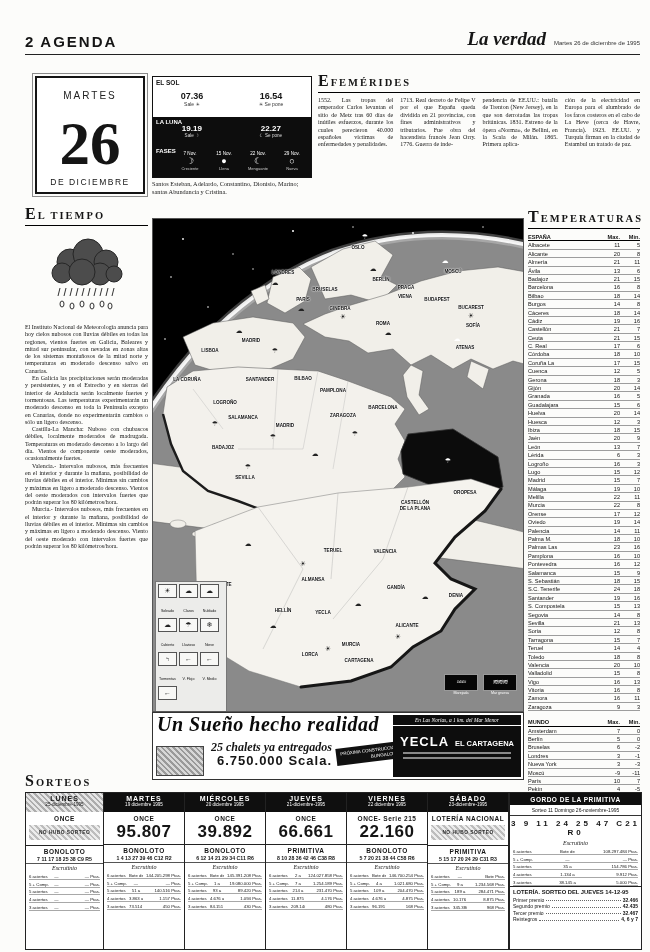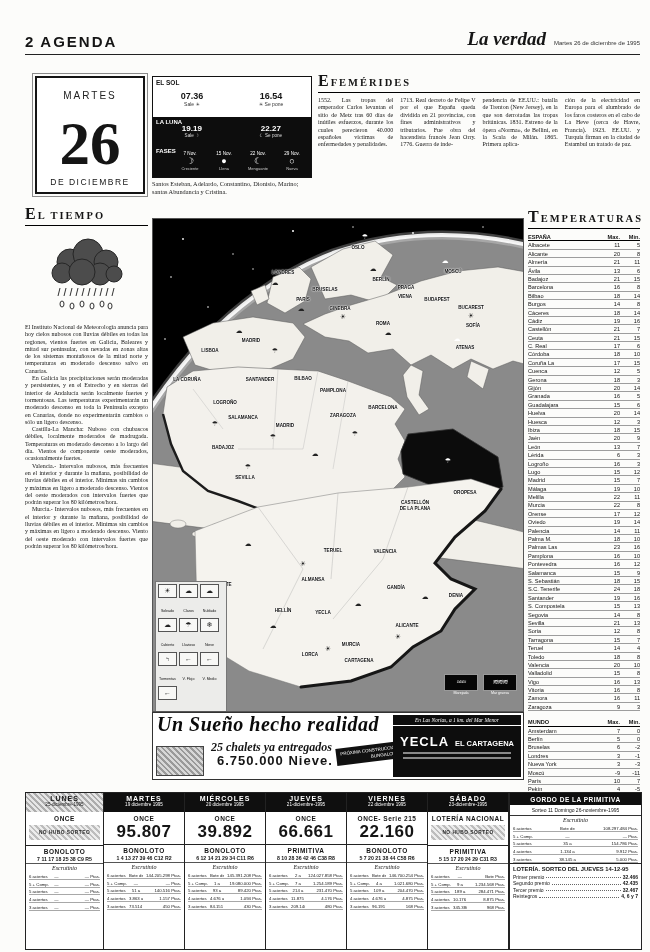--- a/index.html
+++ b/index.html
@@ -438,21 +438,21 @@
           <div class="sea-wave">≋≋≋</div>
           <div class="sea-label">Mar gruesa</div>
         </div>
       </div>
   </div>
 
   <div class="ad">
     <div class="ad-head">Un Sueño hecho realidad</div>
     <div class="ad-photo"></div>
     <div class="ad-sub">25 chalets ya entregados</div>
-    <div class="ad-price">6.750.000 Nieve.</div>
+    <div class="ad-price">6.750.000 Scala.</div>
     <div class="ad-badge">PRÓXIMA CONSTRUCCIÓN DE DÚPLEX Y BUNGALOWS</div>
     <div class="ad-right">
       <div class="ad-loc">En Las Norias, a 1 km. del Mar Menor</div>
       <div class="ad-brands">
         <span class="ad-brand">YECLA</span>
         <span class="ad-brand2">EL CARTAGENA</span>
       </div>
       <div class="ad-bar"></div>
       <div class="ad-bar"></div>
     </div>
@@ -800,20 +800,21 @@
           </div>
           <div class="trow">
             <span class="tname">Roma</span>
             <span class="tmax">17</span>
             <span class="tmin">13</span>
           </div>
         </div>
     </div>
   </div>
 
+  <div class="sorteos-head sec-head">Sorteos</div>
   <div class="sorteos">
 
   <div class="sort-col hatch-col">
         <div class="day-head">
           <div class="day">LUNES</div>
           <div class="ddate">25-diciembre-1995</div>
         </div>
         <div class="g1name">ONCE</div>
 
         <div class="nohubo">NO HUBO SORTEO</div>
@@ -1047,20 +1048,21 @@
               <span class="e1">345.380 a</span>
               <span class="e2">968 Ptas.</span>
             </div>
         </div>
       </div>
     </div>
 
   <div class="gordo">
     <div class="gordo-head">GORDO DE LA PRIMITIVA</div>
     <div class="gordo-sub">Sorteo 11 Domingo 26-noviembre-1995</div>
+    <div class="gordo-nums">3 9 11 24 25 47 C21 R0</div>
     <div class="escrut">Escrutinio</div>
     <div class="esc-list">
 
     <div class="esc-row">
           <span class="e0">6 aciertos</span>
           <span class="e1">Bote de</span>
           <span class="e2">108.297.484 Ptas.</span>
         </div>
         <div class="esc-row">
           <span class="e0">5 + Comp.</span>

